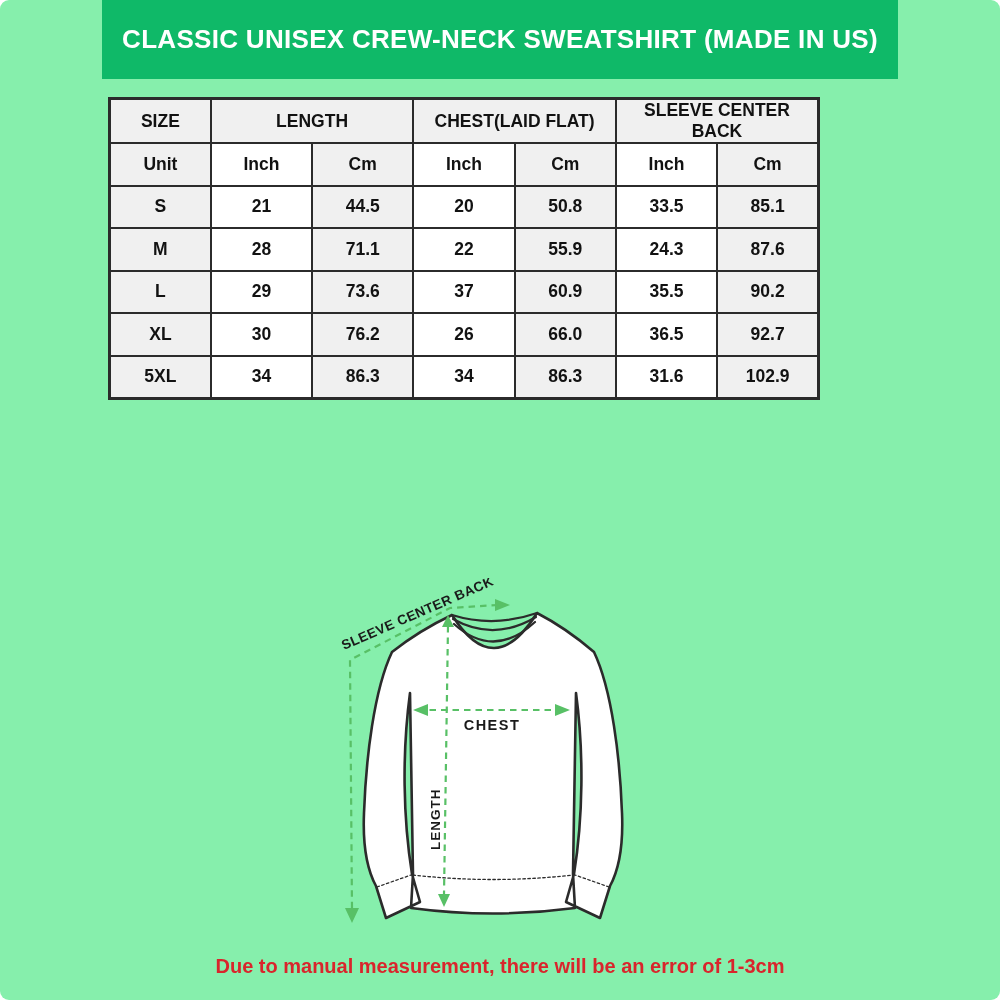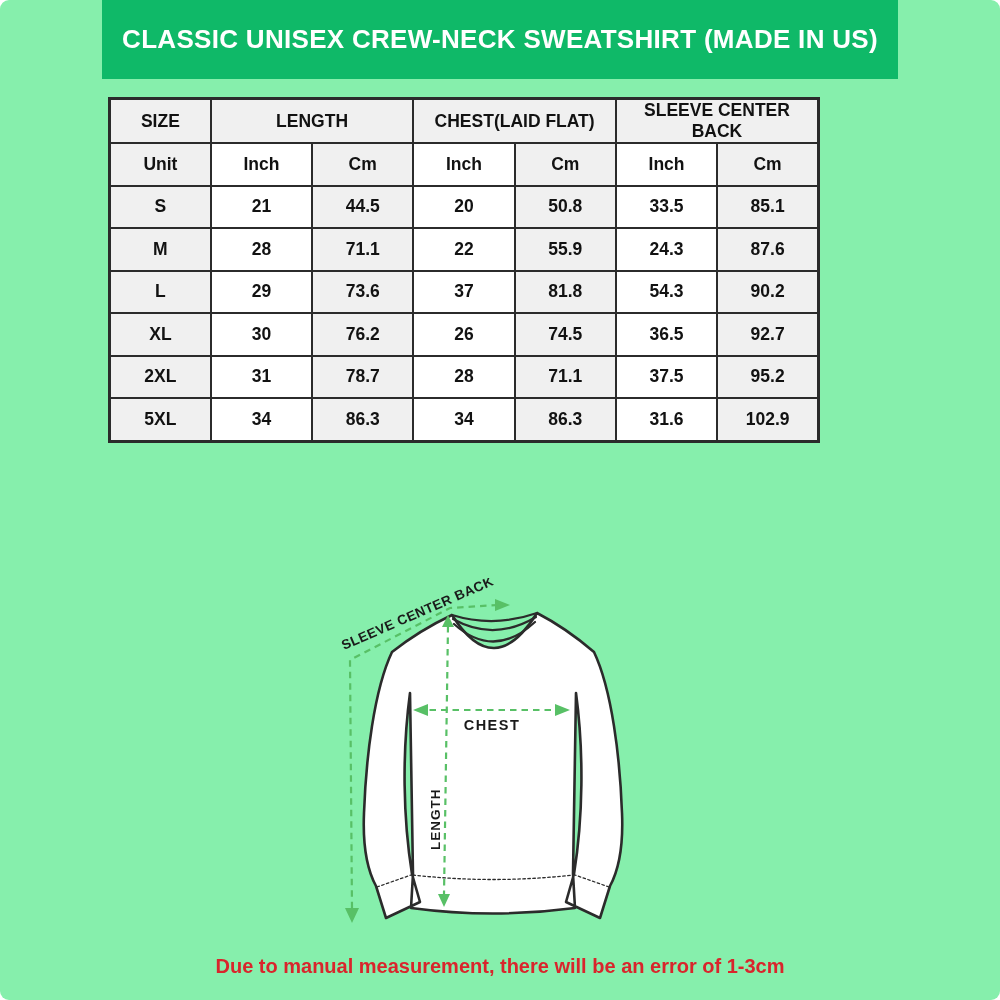--- a/index.html
+++ b/index.html
@@ -91,41 +91,32 @@
             <td>22</td>
             <td class="gray">55.9</td>
             <td>24.3</td>
             <td class="gray">87.6</td>
           </tr>
           <tr>
             <td class="gray">L</td>
             <td>29</td>
             <td class="gray">73.6</td>
             <td>37</td>
-            <td class="gray">81.8</td>
-            <td>54.3</td>
+            <td class="gray">60.9</td>
+            <td>35.5</td>
             <td class="gray">90.2</td>
           </tr>
           <tr>
             <td class="gray">XL</td>
             <td>30</td>
             <td class="gray">76.2</td>
             <td>26</td>
-            <td class="gray">74.5</td>
+            <td class="gray">66.0</td>
             <td>36.5</td>
             <td class="gray">92.7</td>
-          </tr>
-          <tr>
-            <td class="gray">2XL</td>
-            <td>31</td>
-            <td class="gray">78.7</td>
-            <td>28</td>
-            <td class="gray">71.1</td>
-            <td>37.5</td>
-            <td class="gray">95.2</td>
           </tr>
           <tr>
             <td class="gray">5XL</td>
             <td>34</td>
             <td class="gray">86.3</td>
             <td>34</td>
             <td class="gray">86.3</td>
             <td>31.6</td>
             <td class="gray">102.9</td>
           </tr>

